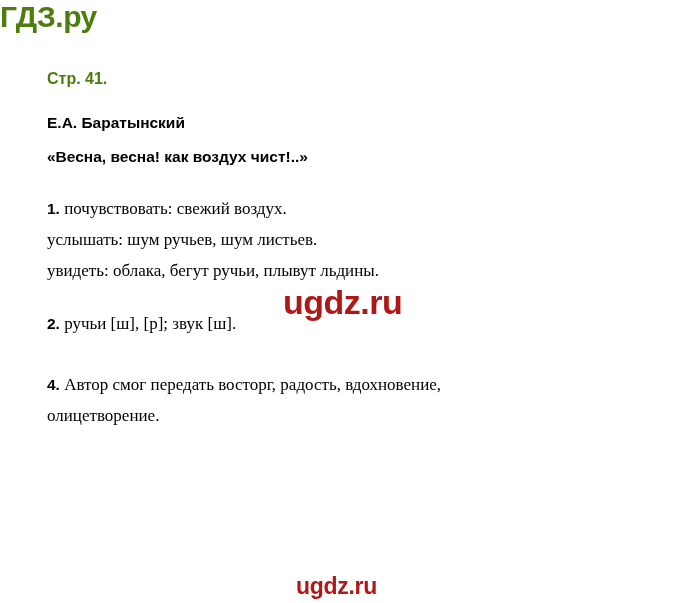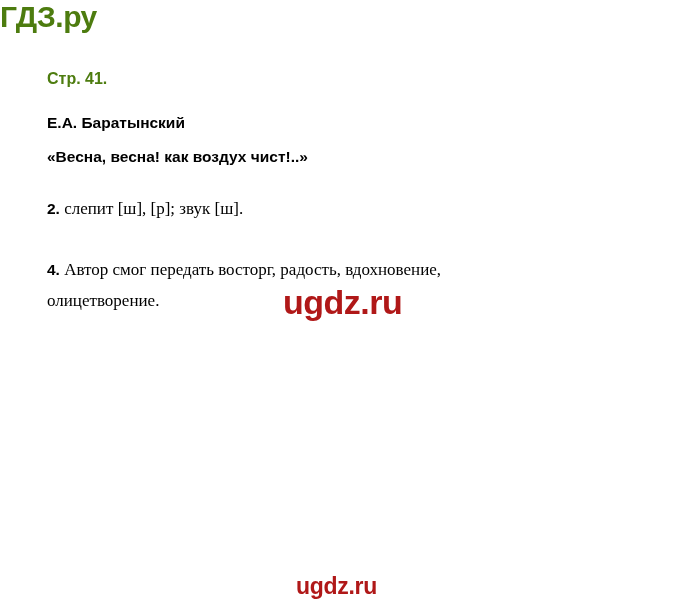--- a/index.html
+++ b/index.html
@@ -99,23 +99,28 @@
   <div class="logo-top">ГДЗ.ру</div>
 
   <div class="content">
 
     <div class="page-ref">Стр. 41.</div>
 
     <div class="author">Е.А. Баратынский</div>
 
     <div class="poem-title">«Весна, весна! как воздух чист!..»</div>
 
+    <div class="answer answer-1">
+      <span class="num">1.</span><span> почувствовать: свежий воздух.</span>
+      <span class="line">услышать: шум ручьев, шум листьев.</span>
+      <span class="line">увидеть: облака, бегут ручьи, плывут льдины.</span>
+    </div>
 
     <div class="answer answer-2">
-      <span class="num">2.</span><span> слепит [ш], [р];  звук [ш].</span>
+      <span class="num">2.</span><span> ручьи [ш], [р];  звук [ш].</span>
     </div>
 
 
     <div class="answer answer-4">
       <span class="num">4.</span><span> Автор смог передать восторг, радость, вдохновение,</span>
       <span class="line">олицетворение.</span>
     </div>
 
   </div>
 

